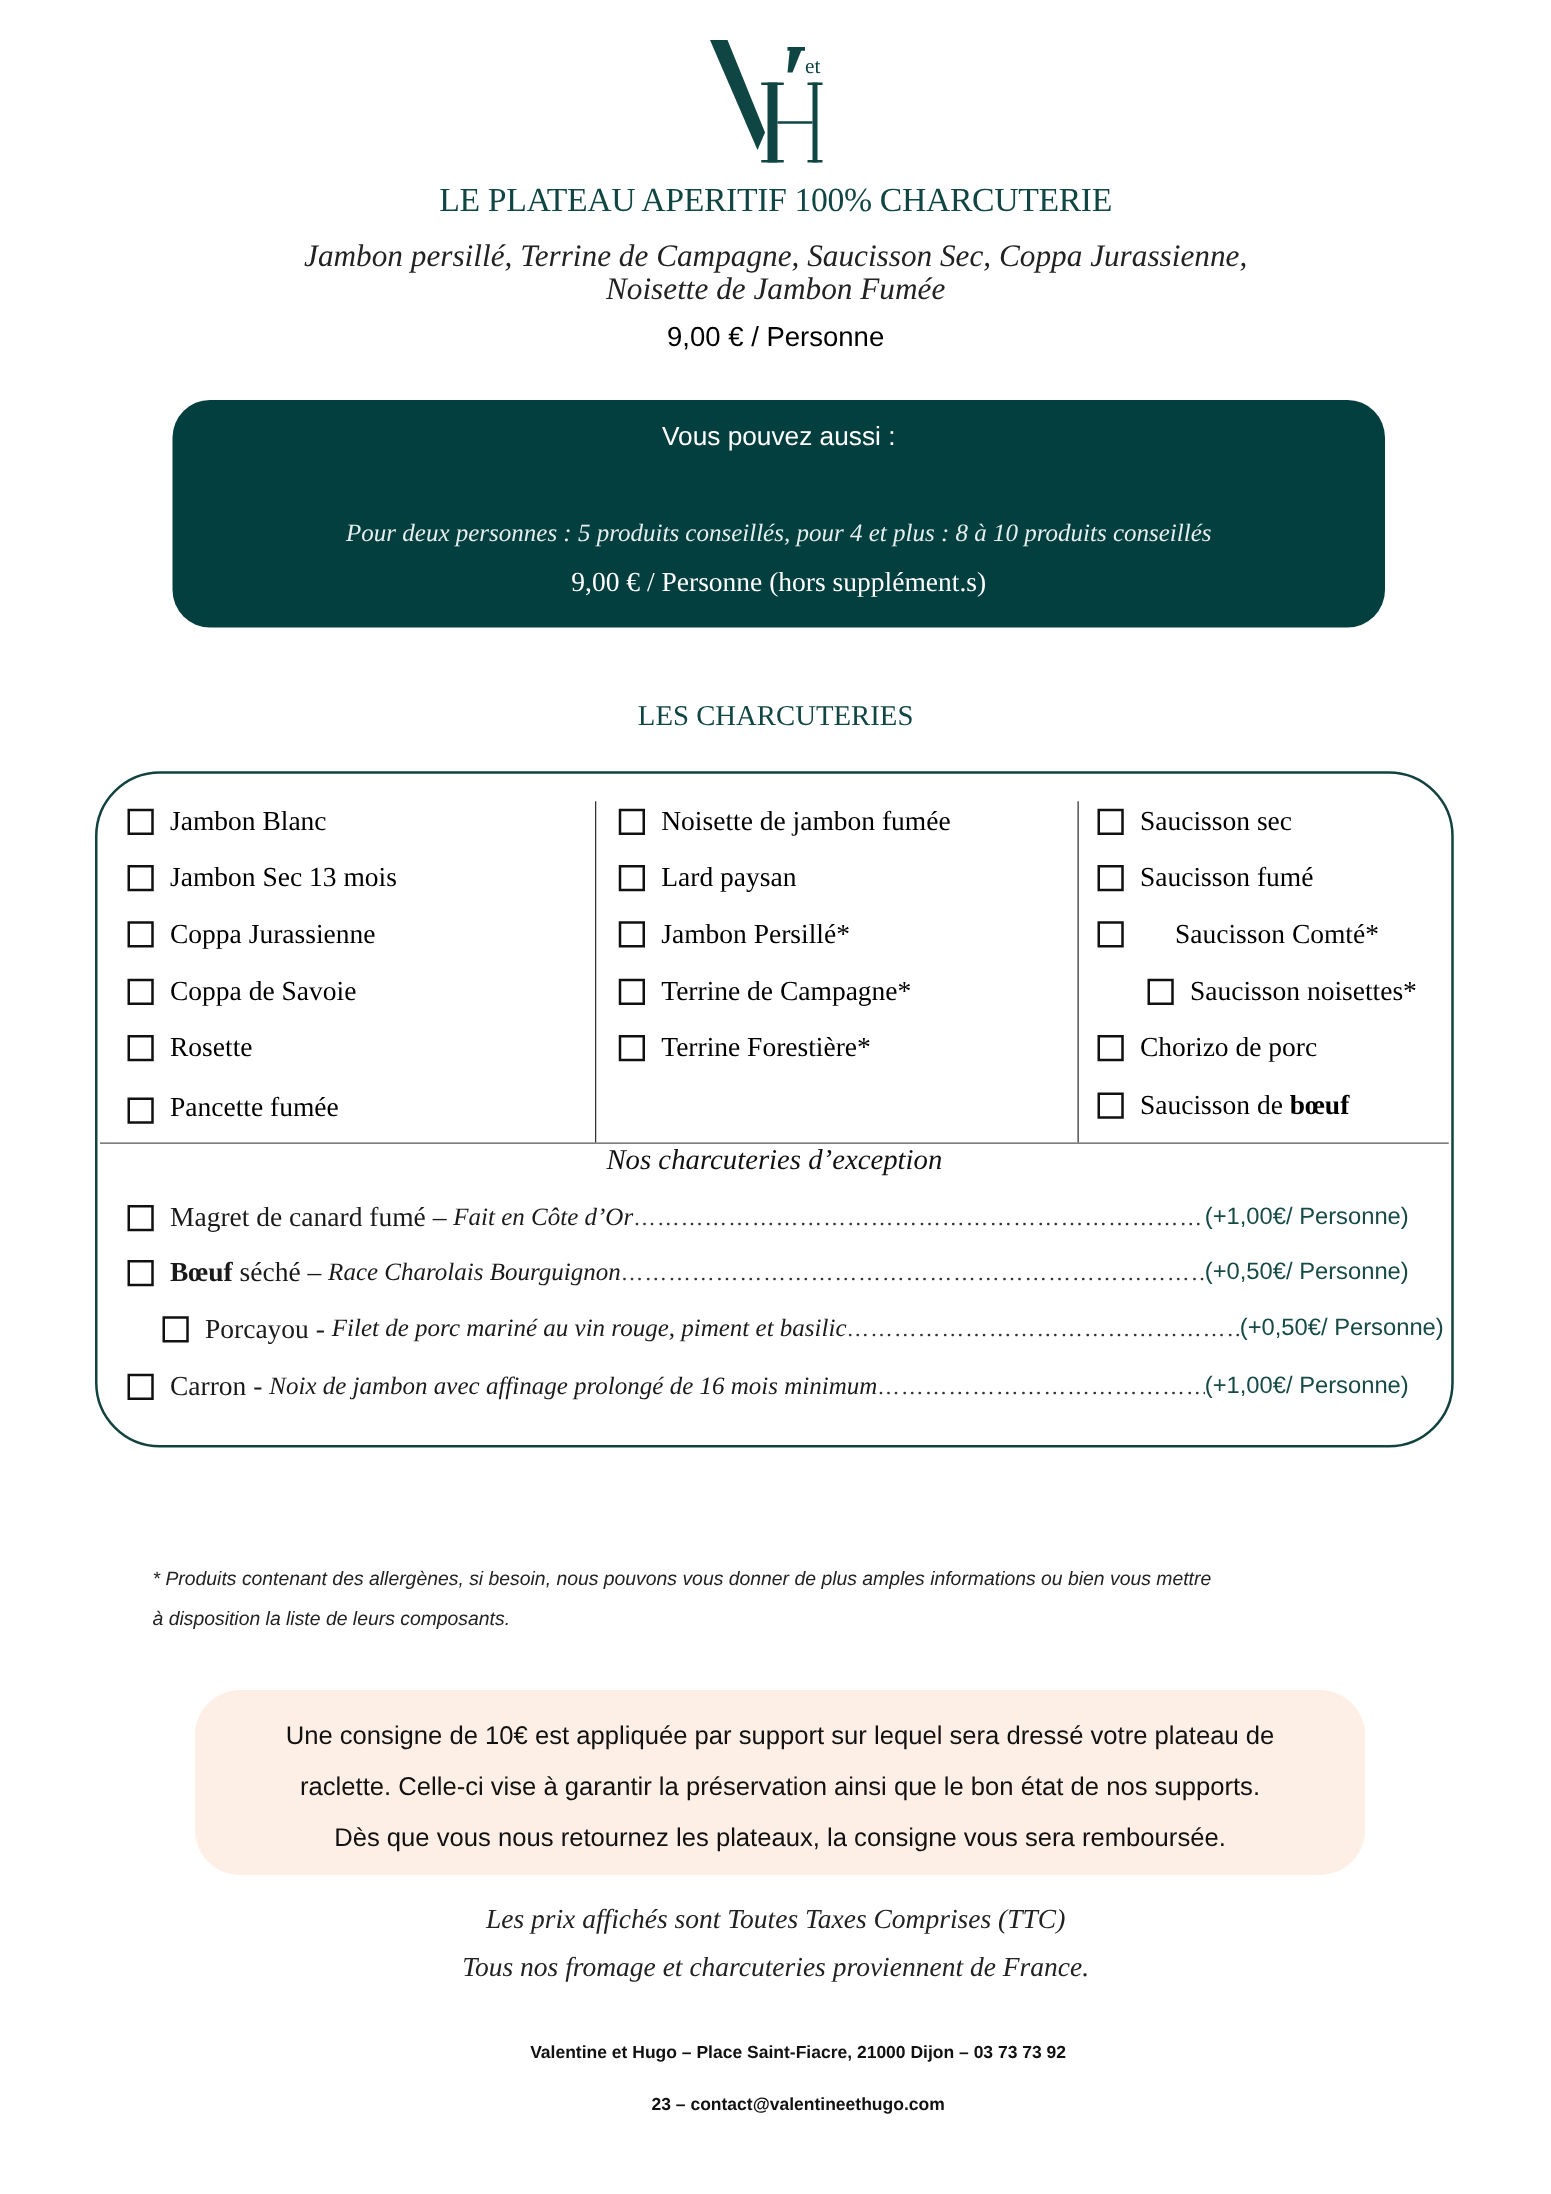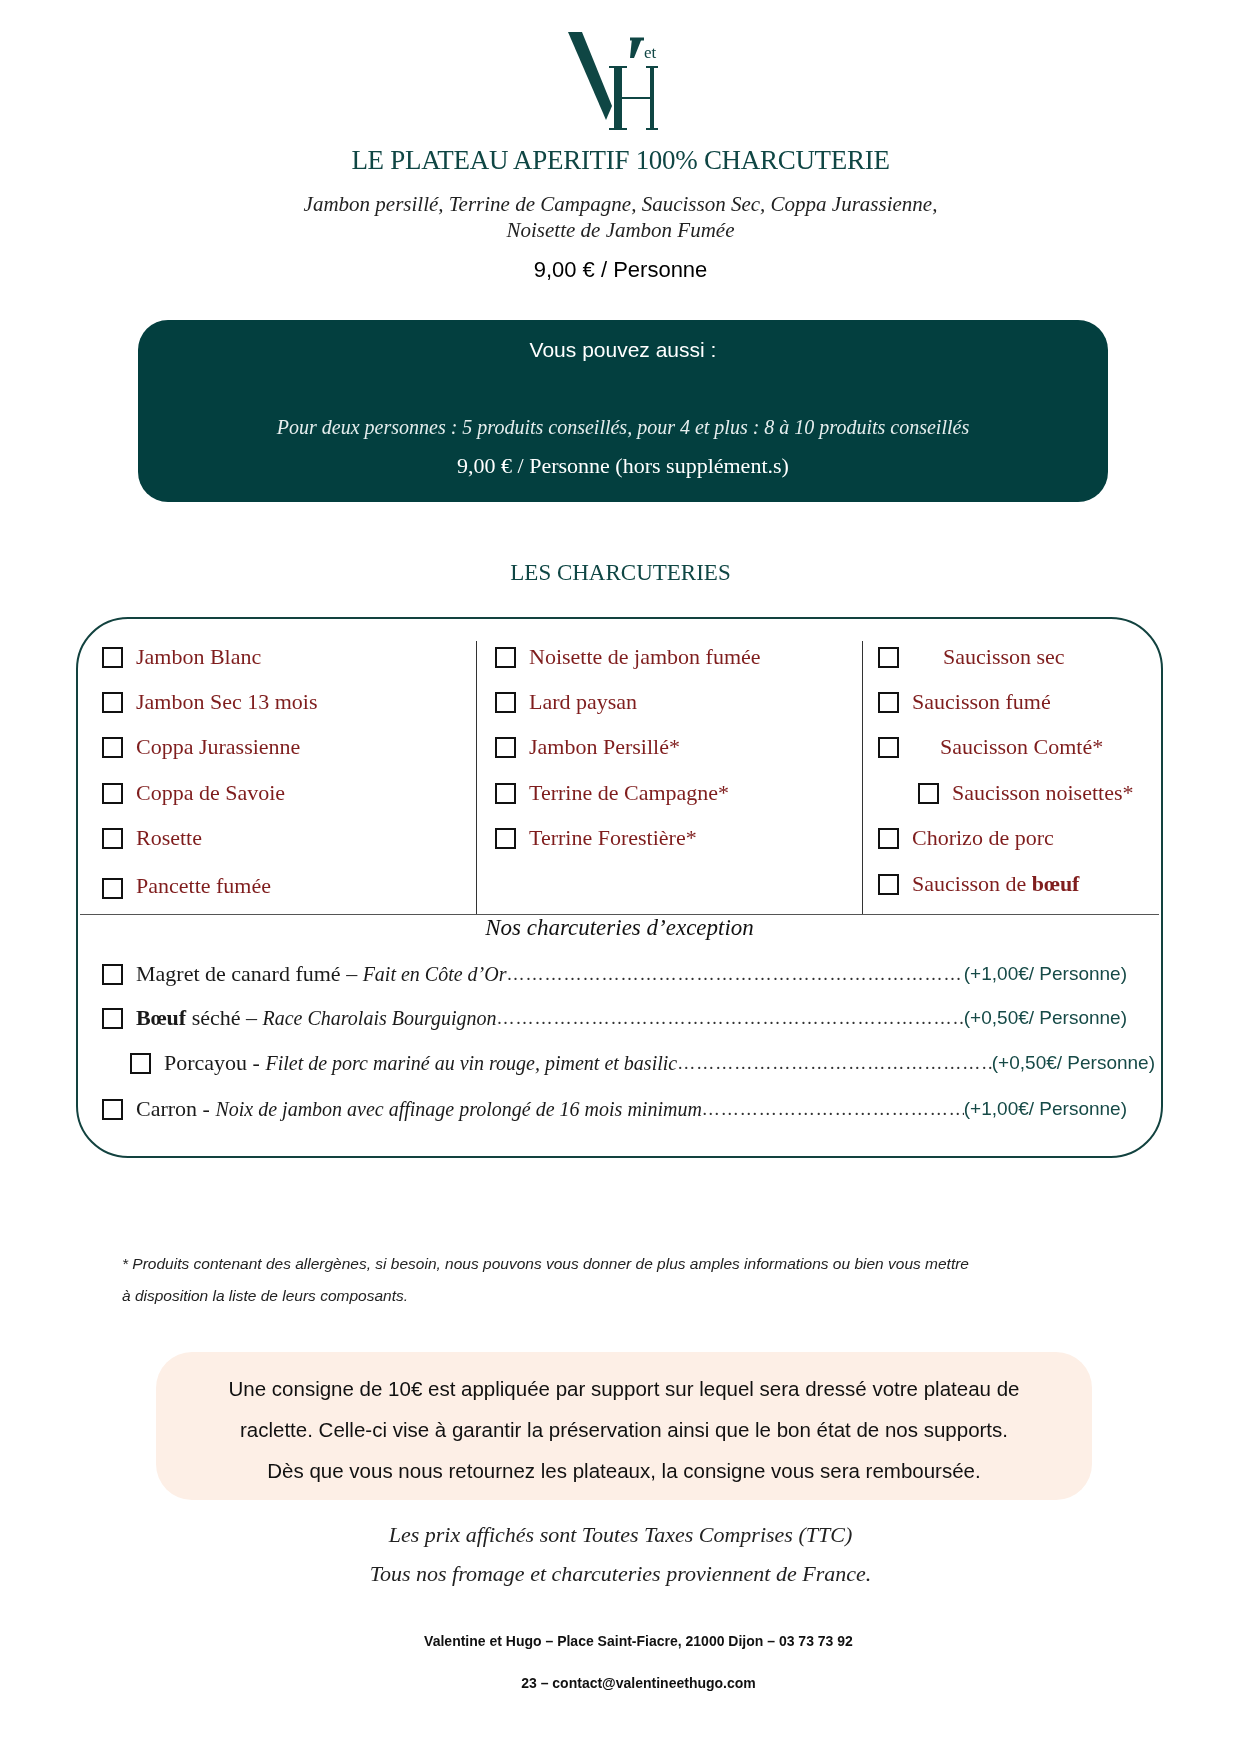--- a/index.html
+++ b/index.html
@@ -5,21 +5,21 @@
     html, body { margin: 0; padding: 0; background: #ffffff; }
     body { width: 1241px; height: 1755px; position: relative; overflow: hidden;
       font-family: "Liberation Serif", "DejaVu Serif", serif; color: #111; }
     .abs { position: absolute; }
     .center { left: 0; width: 1241px; text-align: center; }
 
     
     #logo { left: 560px; top: 28px; width: 125px; height: 105px; }
 
     #title { top: 145px; font-size: 27px; color: #0f4644; letter-spacing: -0.3px; }
-    .subtitle { font-style: italic; font-size: 21px; color: #222; }
+    .subtitle { font-style: italic; font-size: 25px; color: #222; }
     #sub1 { top: 192px; }
     #sub2 { top: 218px; }
     #price { top: 257px; font-size: 22px; color: #000000; font-family: "Liberation Sans", sans-serif; }
 
     
     #compose-box { left: 138px; top: 320px; width: 970px; height: 182px; background: #033f3f;
       border-radius: 30px; color: #fff; text-align: center; }
     #compose-box .ln { position: absolute; left: 0; width: 100%; }
     #cb-l1 { top: 18px; font-size: 21px; font-family: "Liberation Sans", sans-serif; }
     #cb-l2 { top: 56px; font-size: 23px; }
@@ -30,21 +30,21 @@
 
     
     #list-box { left: 76px; top: 617px; width: 1083px; height: 537px; border: 2px solid #12423f;
       border-radius: 52px; box-sizing: content-box; }
     .vdiv { position: absolute; width: 1px; background: #333; top: 22px; height: 273px; }
     #vdiv1 { left: 398px; }
     #vdiv2 { left: 784px; }
     #hdiv { position: absolute; left: 2px; width: 1079px; top: 295px; height: 1px; background: #555; }
 
     .item { position: absolute; height: 30px; display: flex; align-items: center; font-size: 22px;
-      white-space: nowrap; color: #7f1d1d; }
+      white-space: nowrap; color: #000000; }
     .cb { width: 21px; height: 21px; border: 2px solid #111; box-sizing: border-box; margin-right: 13px;
       flex: none; background: #fff; cursor: pointer; }
     .bold { font-weight: bold; }
 
     #exc-title { position: absolute; left: 0; width: 1083px; top: 296px; text-align: center; font-style: italic;
       font-size: 23px; color: #111; }
     .exc { position: absolute; left: 24px; width: 1025px; height: 30px; display: flex; align-items: center;
       font-size: 22px; white-space: nowrap; color: #1a1a1a; }
     .exc .desc { font-style: italic; font-size: 20px; }
     .exc .dots { flex: 1; overflow: hidden; font-size: 18px; letter-spacing: 1px; color: #333; }
@@ -145,21 +145,21 @@
     </div>
   <div class="item" style="left:417px; top:159px;text-align:center;">
       <span class="cb"></span>
       <span>Terrine de Campagne*</span>
     </div>
   <div class="item" style="left:417px; top:204px;">
       <span class="cb"></span>
       <span>Terrine Forestière*</span>
     </div>
 
-  <div class="item" style="left:800px; top:23px;gap:31px;">
+  <div class="item" style="left:800px; top:23px;">
       <span class="cb"></span>
       <span>Saucisson sec</span>
     </div>
   <div class="item" style="left:800px; top:68px;">
       <span class="cb"></span>
       <span>Saucisson fumé</span>
     </div>
   <div class="item" style="left:800px; top:113px;gap:28px;">
       <span class="cb"></span>
       <span>Saucisson Comté*</span>

